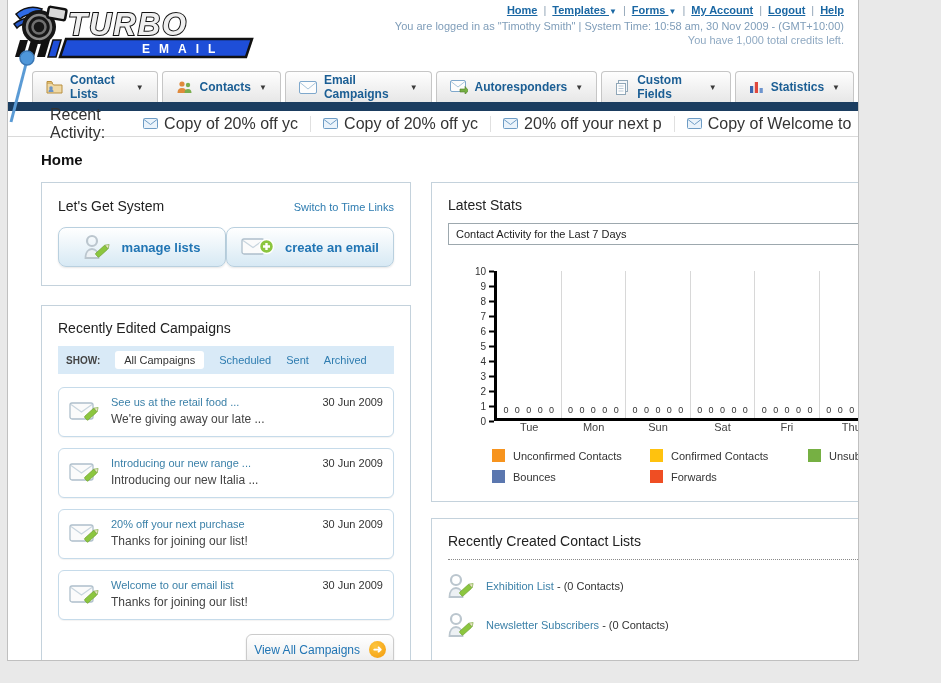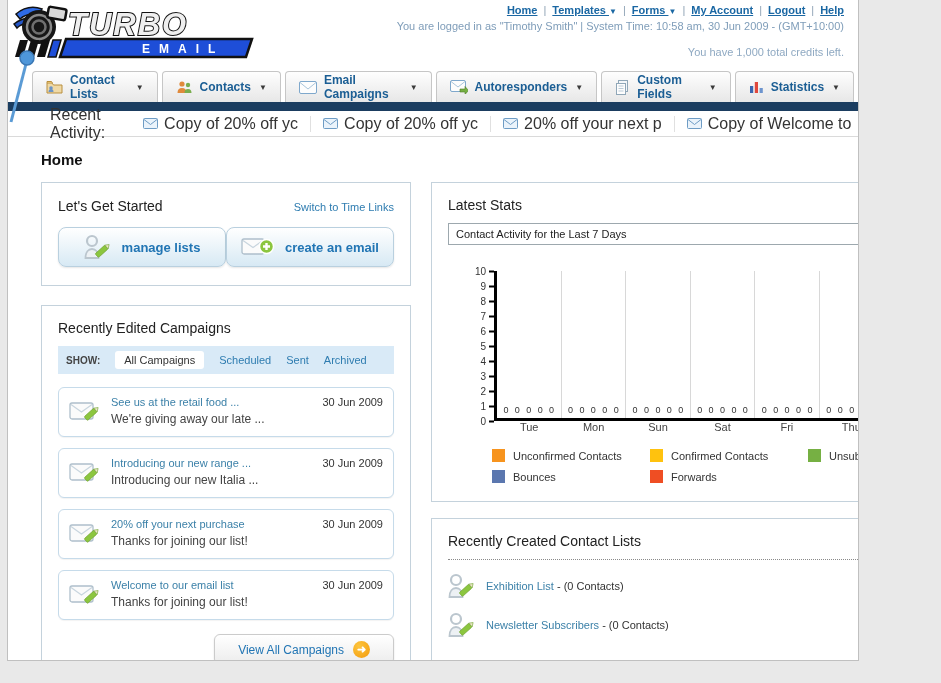--- a/index.html
+++ b/index.html
@@ -10,21 +10,21 @@
 
   
   .header { position:relative; height:62px; background:#fff; }
   .logo-wrap { position:absolute; left:4px; top:2px; }
   .header-right { position:absolute; right:14px; top:4px; text-align:right; }
   .nav-row { font-size:11px; color:#9AA7B3; }
   .nav-link { color:#1A67A3; text-decoration:underline; font-weight:bold; cursor:pointer; }
   .nv-caret { font-size:8px; color:#1A67A3; text-decoration:none; display:inline-block; }
   .sep { margin:0 6px; color:#8FA3B5; }
   .info-line { font-size:11px; color:#7F9DB9; margin-top:4px; }
-  .info-line2 { font-size:11px; color:#8FA9C2; margin-top:14px; }
+  .info-line2 { font-size:11px; color:#8FA9C2; margin-top:2px; }
   .corner-circle { position:absolute; left:920px; top:3px; width:24px; height:24px; border-radius:50%;
     background:radial-gradient(circle at 35% 30%, #7CB6EA, #2F7BC4); border:1px solid #2A6AAE; }
   .pin-decoration { position:absolute; left:0; top:48px; z-index:5; pointer-events:none; }
 
   
   .tabbar { background:#fff; padding:9px 0 0 24px; display:flex; align-items:flex-end; }
   .tab { display:inline-flex; align-items:center; gap:7px; padding:12px 13px; height:31px;
     background:linear-gradient(#FEFEFE,#E7E7E7); border:1px solid #C6C6C6; border-bottom:none;
     border-radius:4px 4px 0 0; margin-right:4px; font-weight:bold; color:#1B5E94; font-size:12px; cursor:pointer; }
   .tab .caret { color:#3A3A3A; font-size:8px; margin-left:1px; }
@@ -67,21 +67,21 @@
   .cards { margin-top:13px; }
   .card { border:1px solid #C6DBEA; border-radius:6px; padding:8px 10px; display:flex; gap:10px;
     margin-bottom:11px; box-shadow:0 1px 1px rgba(0,0,0,0.05); background:#fff; }
   .card-icon { width:32px; flex-shrink:0; padding-top:2px; }
   .card-body { flex:1; }
   .card-title { color:#3B80A8; font-size:11px; cursor:pointer; }
   .card-sub { color:#444; font-size:12px; margin-top:4px; }
   .card-date { font-size:11px; color:#333; white-space:nowrap; }
   .view-all-row { text-align:right; margin-top:14px; }
   .sm-btn { display:inline-flex; align-items:center; gap:9px; border:1px solid #CBCBCB; border-radius:6px;
-    background:linear-gradient(#FFFFFF,#ECECEC); padding:6px 23px; color:#2175B4; font-size:12px;
+    background:linear-gradient(#FFFFFF,#ECECEC); padding:6px 7px; color:#2175B4; font-size:12px;
     cursor:pointer; box-shadow:0 1px 2px rgba(0,0,0,0.12); }
   .go-icon { width:17px; height:17px; border-radius:50%;
     background:radial-gradient(circle at 35% 30%, #FDC53E, #F39A0B); color:#fff; font-size:11px;
     line-height:17px; text-align:center; font-weight:bold; }
 
   
   .stats-panel { padding:14px 16px 12px; }
   .select-box { margin-top:10px; border:1px solid #9DA8AE; height:22px; display:flex; align-items:center;
     justify-content:space-between; padding:0 7px; font-size:11px; color:#222; background:#fff; cursor:pointer; }
   .chart-wrap { margin-top:26px; display:flex; padding:0 8px 0 20px; }
@@ -129,21 +129,21 @@
             <path d="M30 38 h8 l-5 17 h-8 z"></path>
         </g>
         <path d="M41 38 h8 l-5 17 h-8 z" fill="#1E4ED8" stroke="#111" stroke-width="1.5"></path>
         <path d="M54 37 L240 37 L234 55 L48 55 Z" fill="#1E4ED8" stroke="#111" stroke-width="2.5"></path>
         <text x="56" y="33" font-size="31" font-weight="bold" font-style="italic" letter-spacing="2" fill="#EFEFEF" stroke="#111" stroke-width="2" paint-order="stroke">TURBO</text>
         <text x="130" y="51" font-size="12" font-weight="bold" letter-spacing="9" fill="#FFFFFF">EMAIL</text>
       </svg>
     </div>
     <div class="header-right">
       <div class="nav-row"><a class="nav-link">Home</a><span class="sep">|</span><a class="nav-link">Templates <span class="nv-caret">▼</span></a><span class="sep">|</span><a class="nav-link">Forms <span class="nv-caret">▼</span></a><span class="sep">|</span><a class="nav-link">My Account</a><span class="sep">|</span><a class="nav-link">Logout</a><span class="sep">|</span><a class="nav-link">Help</a></div>
-      <div class="info-line">You are logged in as "Timothy Smith" | System Time: 10:58 am, 30 Jun 2009 - (GMT+10:00)</div>
+      <div class="info-line">You are logged in as "Timothy Smith" | System Time: 10:58 am, 30 Nov 2009 - (GMT+10:00)</div>
       <div class="info-line2">You have 1,000 total credits left.</div>
     </div>
     <div class="corner-circle"></div>
   </div>
 
   <svg class="pin-decoration" width="30" height="78">
     <line x1="19" y1="12" x2="3" y2="74" stroke="#5B9BD5" stroke-width="3"></line>
     <circle cx="19" cy="10" r="7" fill="#4E96D9" stroke="#3B78B5" stroke-width="1.5"></circle>
   </svg>
 
@@ -261,21 +261,21 @@
   </div>
 
   <div class="main">
     <div class="page-title">Home</div>
 
     <div class="cols">
 
       <div class="col-left">
         <div class="panel gs-panel">
           <div class="gs-head">
-            <span class="panel-title">Let's Get Started</span>
+            <span class="panel-title">Let's Get System</span>
             <span class="gs-link">Switch to Time Links</span>
           </div>
           <div class="gs-buttons">
               <div class="big-btn">
        <span style="display:inline-flex">
                   <svg width="28" height="26" viewBox="0 0 28 26">
                     <path d="M13 7 a5 5 0 1 1 -10 0 a5 5 0 0 1 10 0" fill="none" stroke="#BBC6CE" stroke-width="2.2"></path>
                     <path d="M1.5 24 c0-6 3-9 6.5-9 s6.5 3 6.5 9 z" fill="#EDF1F4" stroke="#BBC6CE" stroke-width="1.8"></path>
                     <g transform="rotate(-42 18 17)">
                       <rect x="11" y="14.5" width="13" height="5" rx="1" fill="#8CC63F" stroke="#6FA32E" stroke-width="0.7"></rect>

